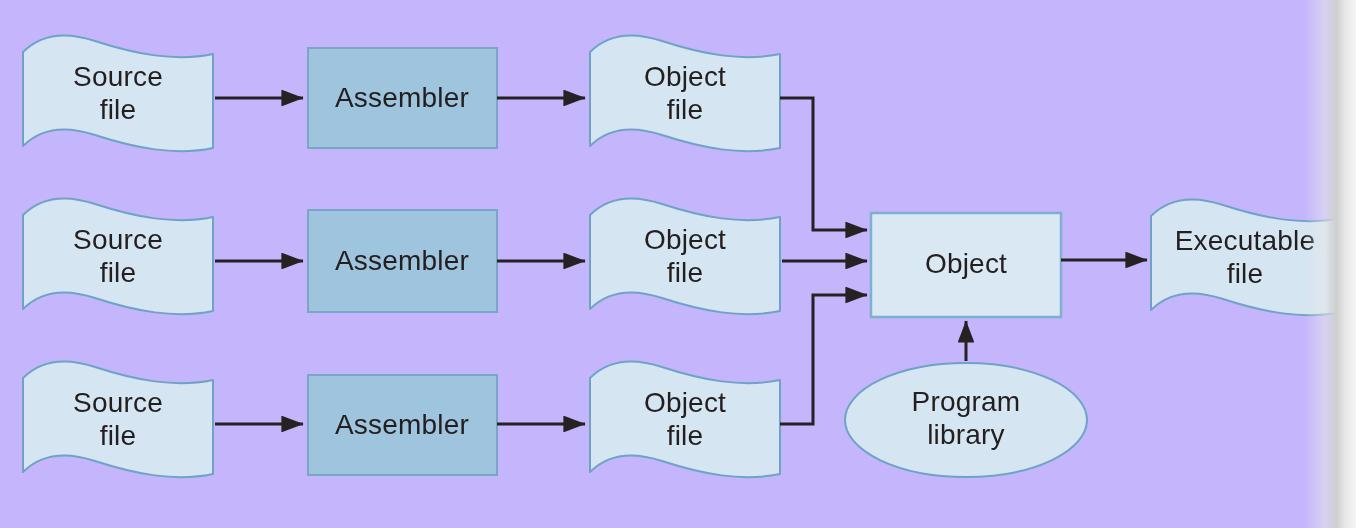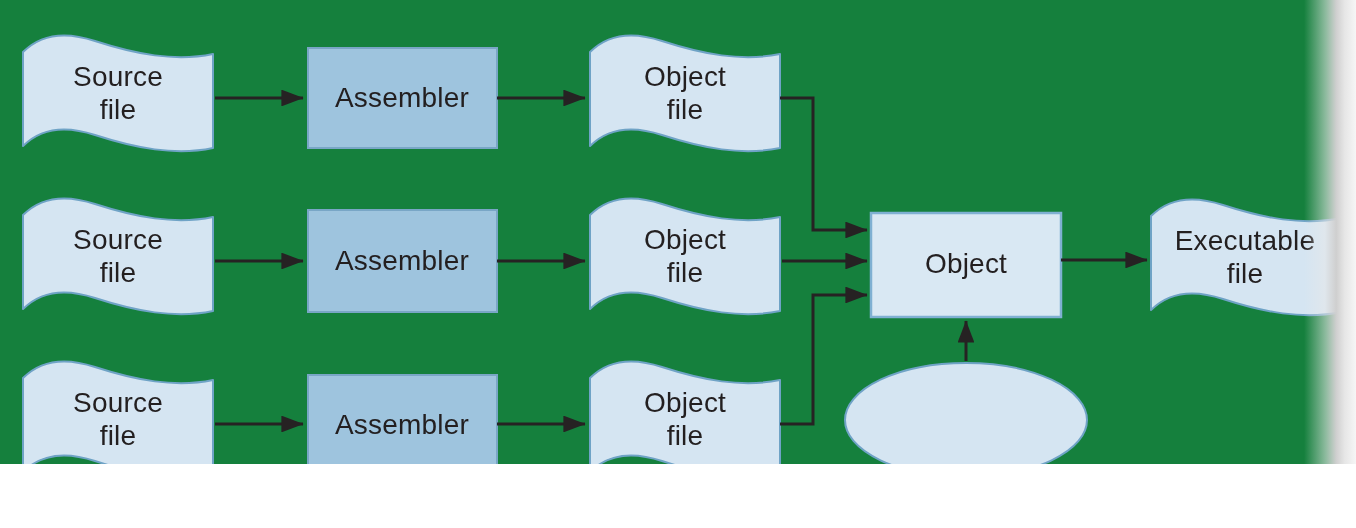--- a/index.html
+++ b/index.html
@@ -3,22 +3,22 @@
 <meta charset="utf-8">
 <style>
   html, body {
     margin: 0;
     padding: 0;
     background: #ffffff;
   }
   .stage {
     position: relative;
     width: 1356px;
-    height: 464px;
-    background: #15803d;
+    height: 528px;
+    background: #c4b5fd;
     overflow: hidden;
     font-family: "Liberation Sans", sans-serif;
   }
   svg.diagram {
     position: absolute;
     left: 0;
     top: 0;
   }
   .lbl {
     position: absolute;
@@ -104,17 +104,19 @@
   <div class="lbl" style="left:402px; top:425px;">Assembler</div>
 
   <div class="lbl" style="left:685px; top:94px;">Object
 file</div>
   <div class="lbl" style="left:685px; top:257px;">Object
 file</div>
   <div class="lbl" style="left:685px; top:420px;">Object
 file</div>
 
   <div class="lbl" style="left:966px; top:264px;">Object</div>
+  <div class="lbl" style="left:966px; top:419px;">Program
+library</div>
   <div class="lbl" style="left:1245px; top:258px;">Executable
 file</div>
 
   <div class="page-edge"></div>
 </div>
 
 </body></html>

